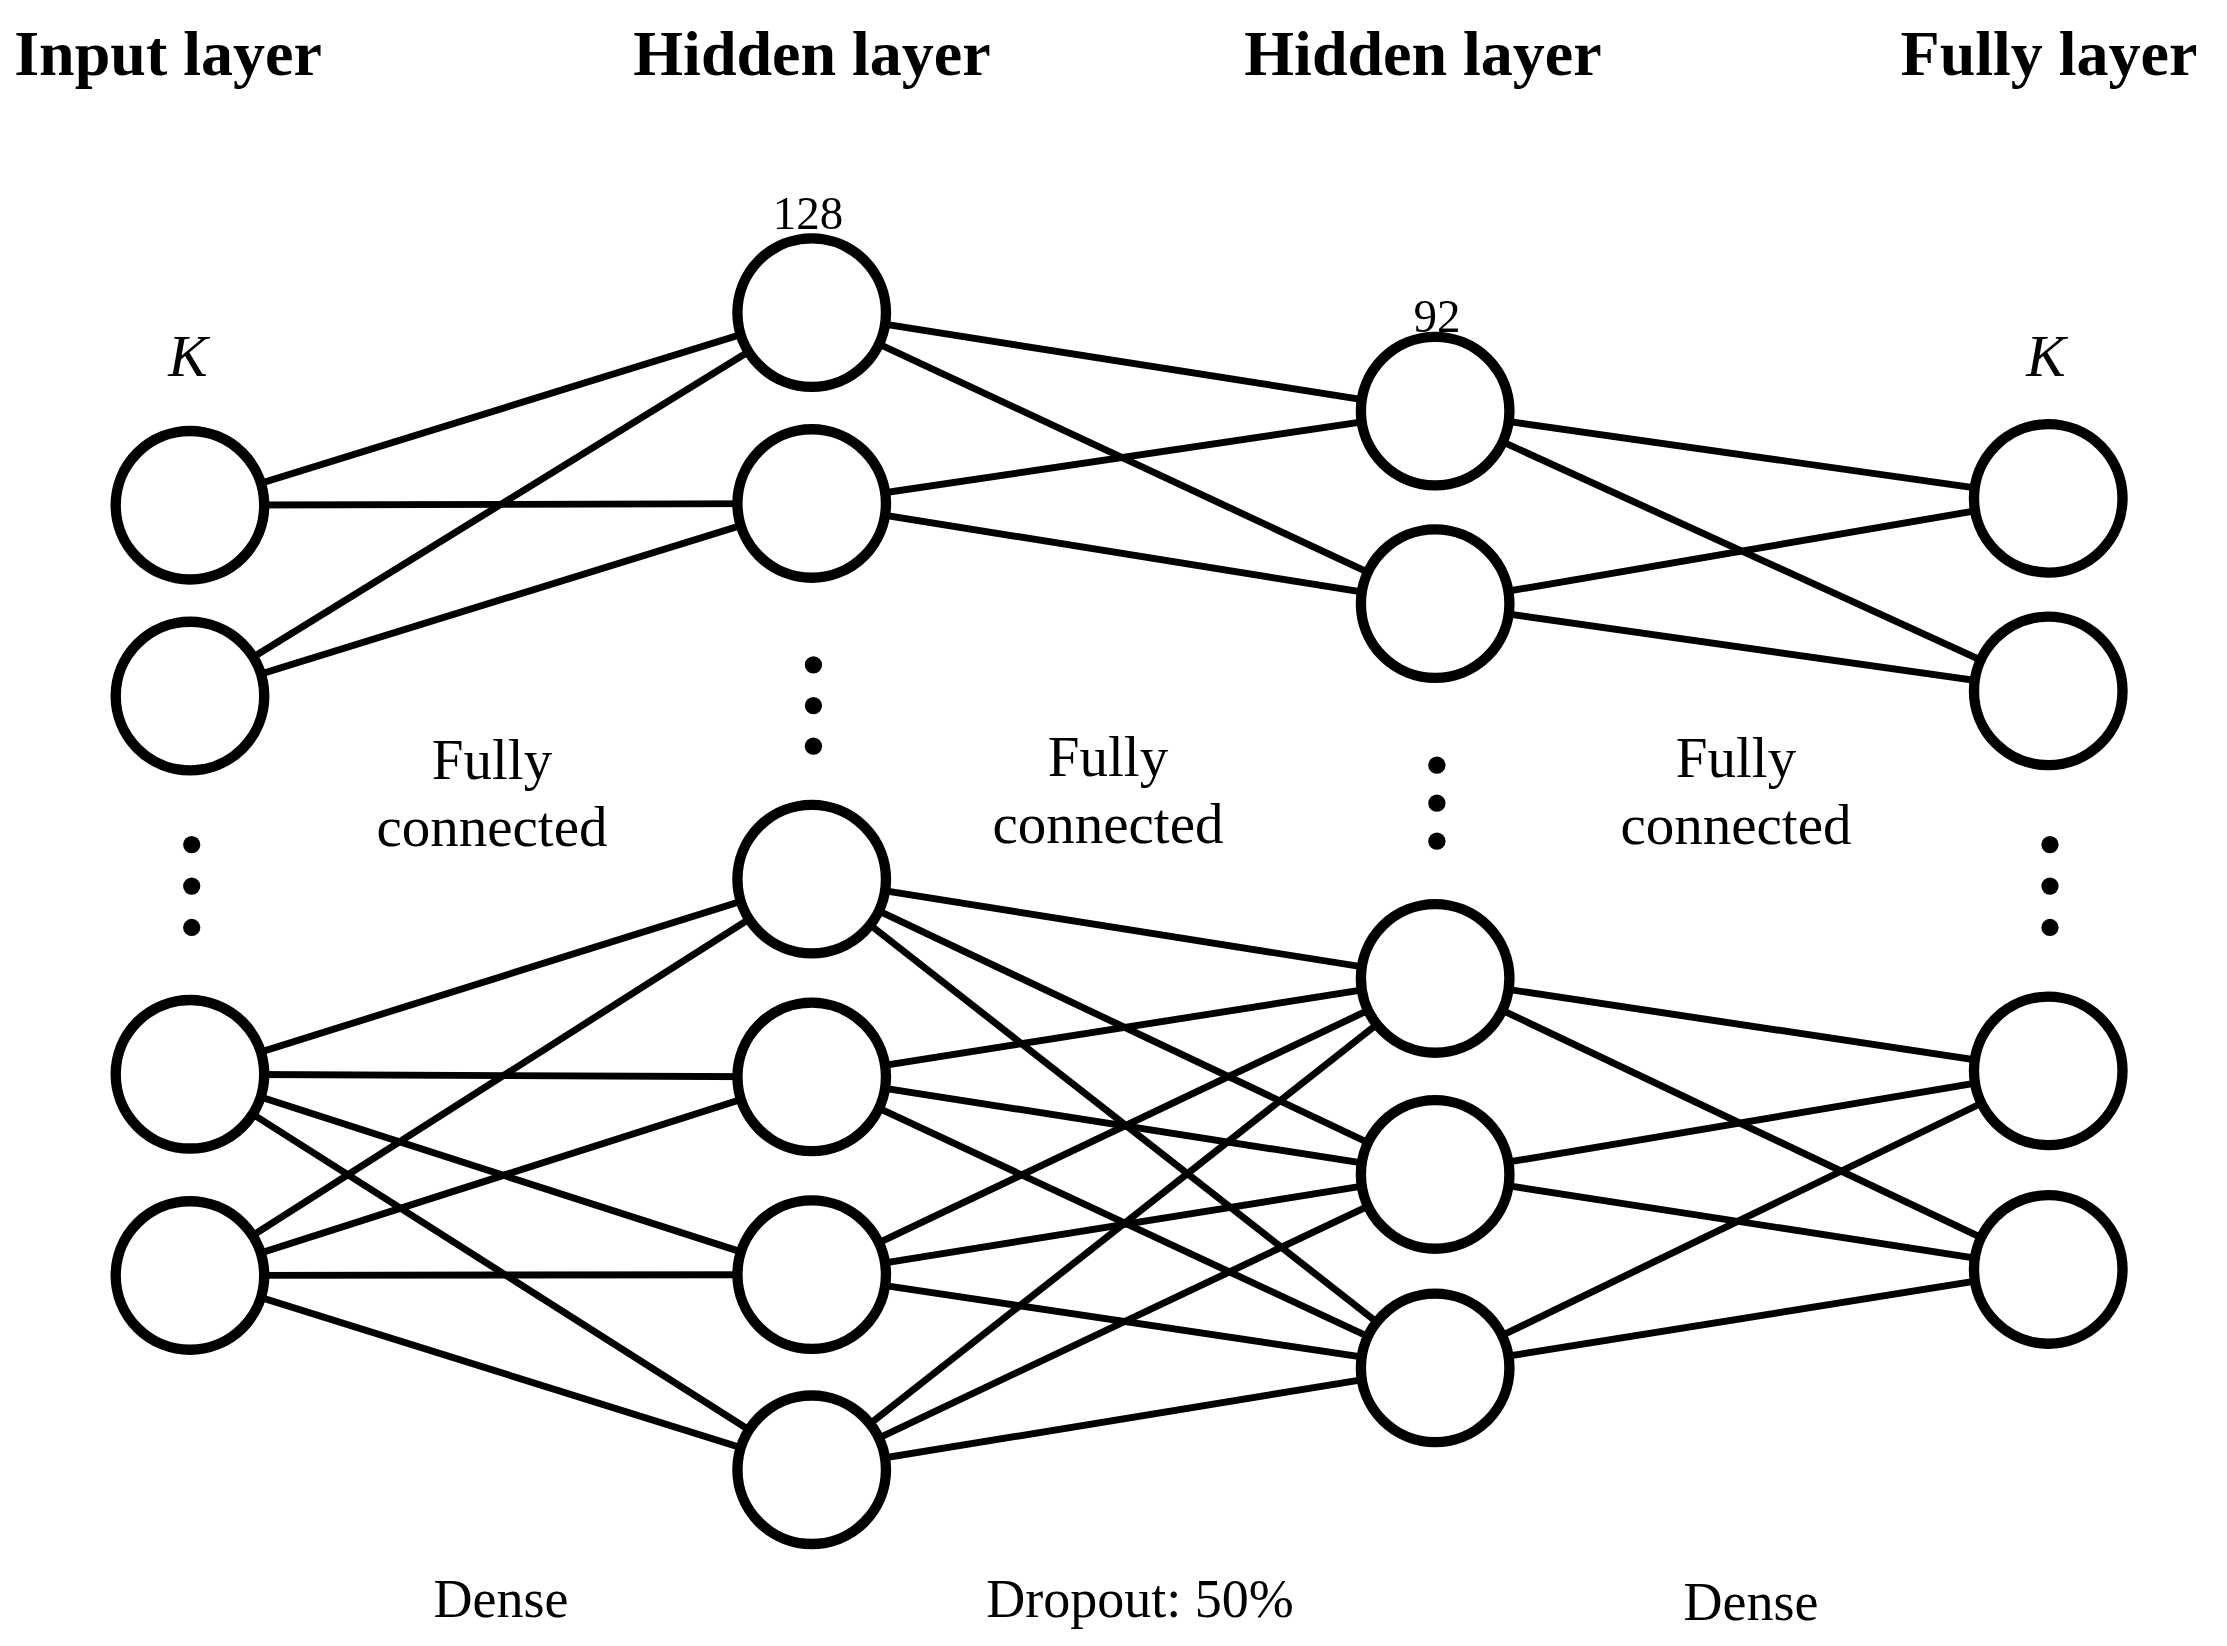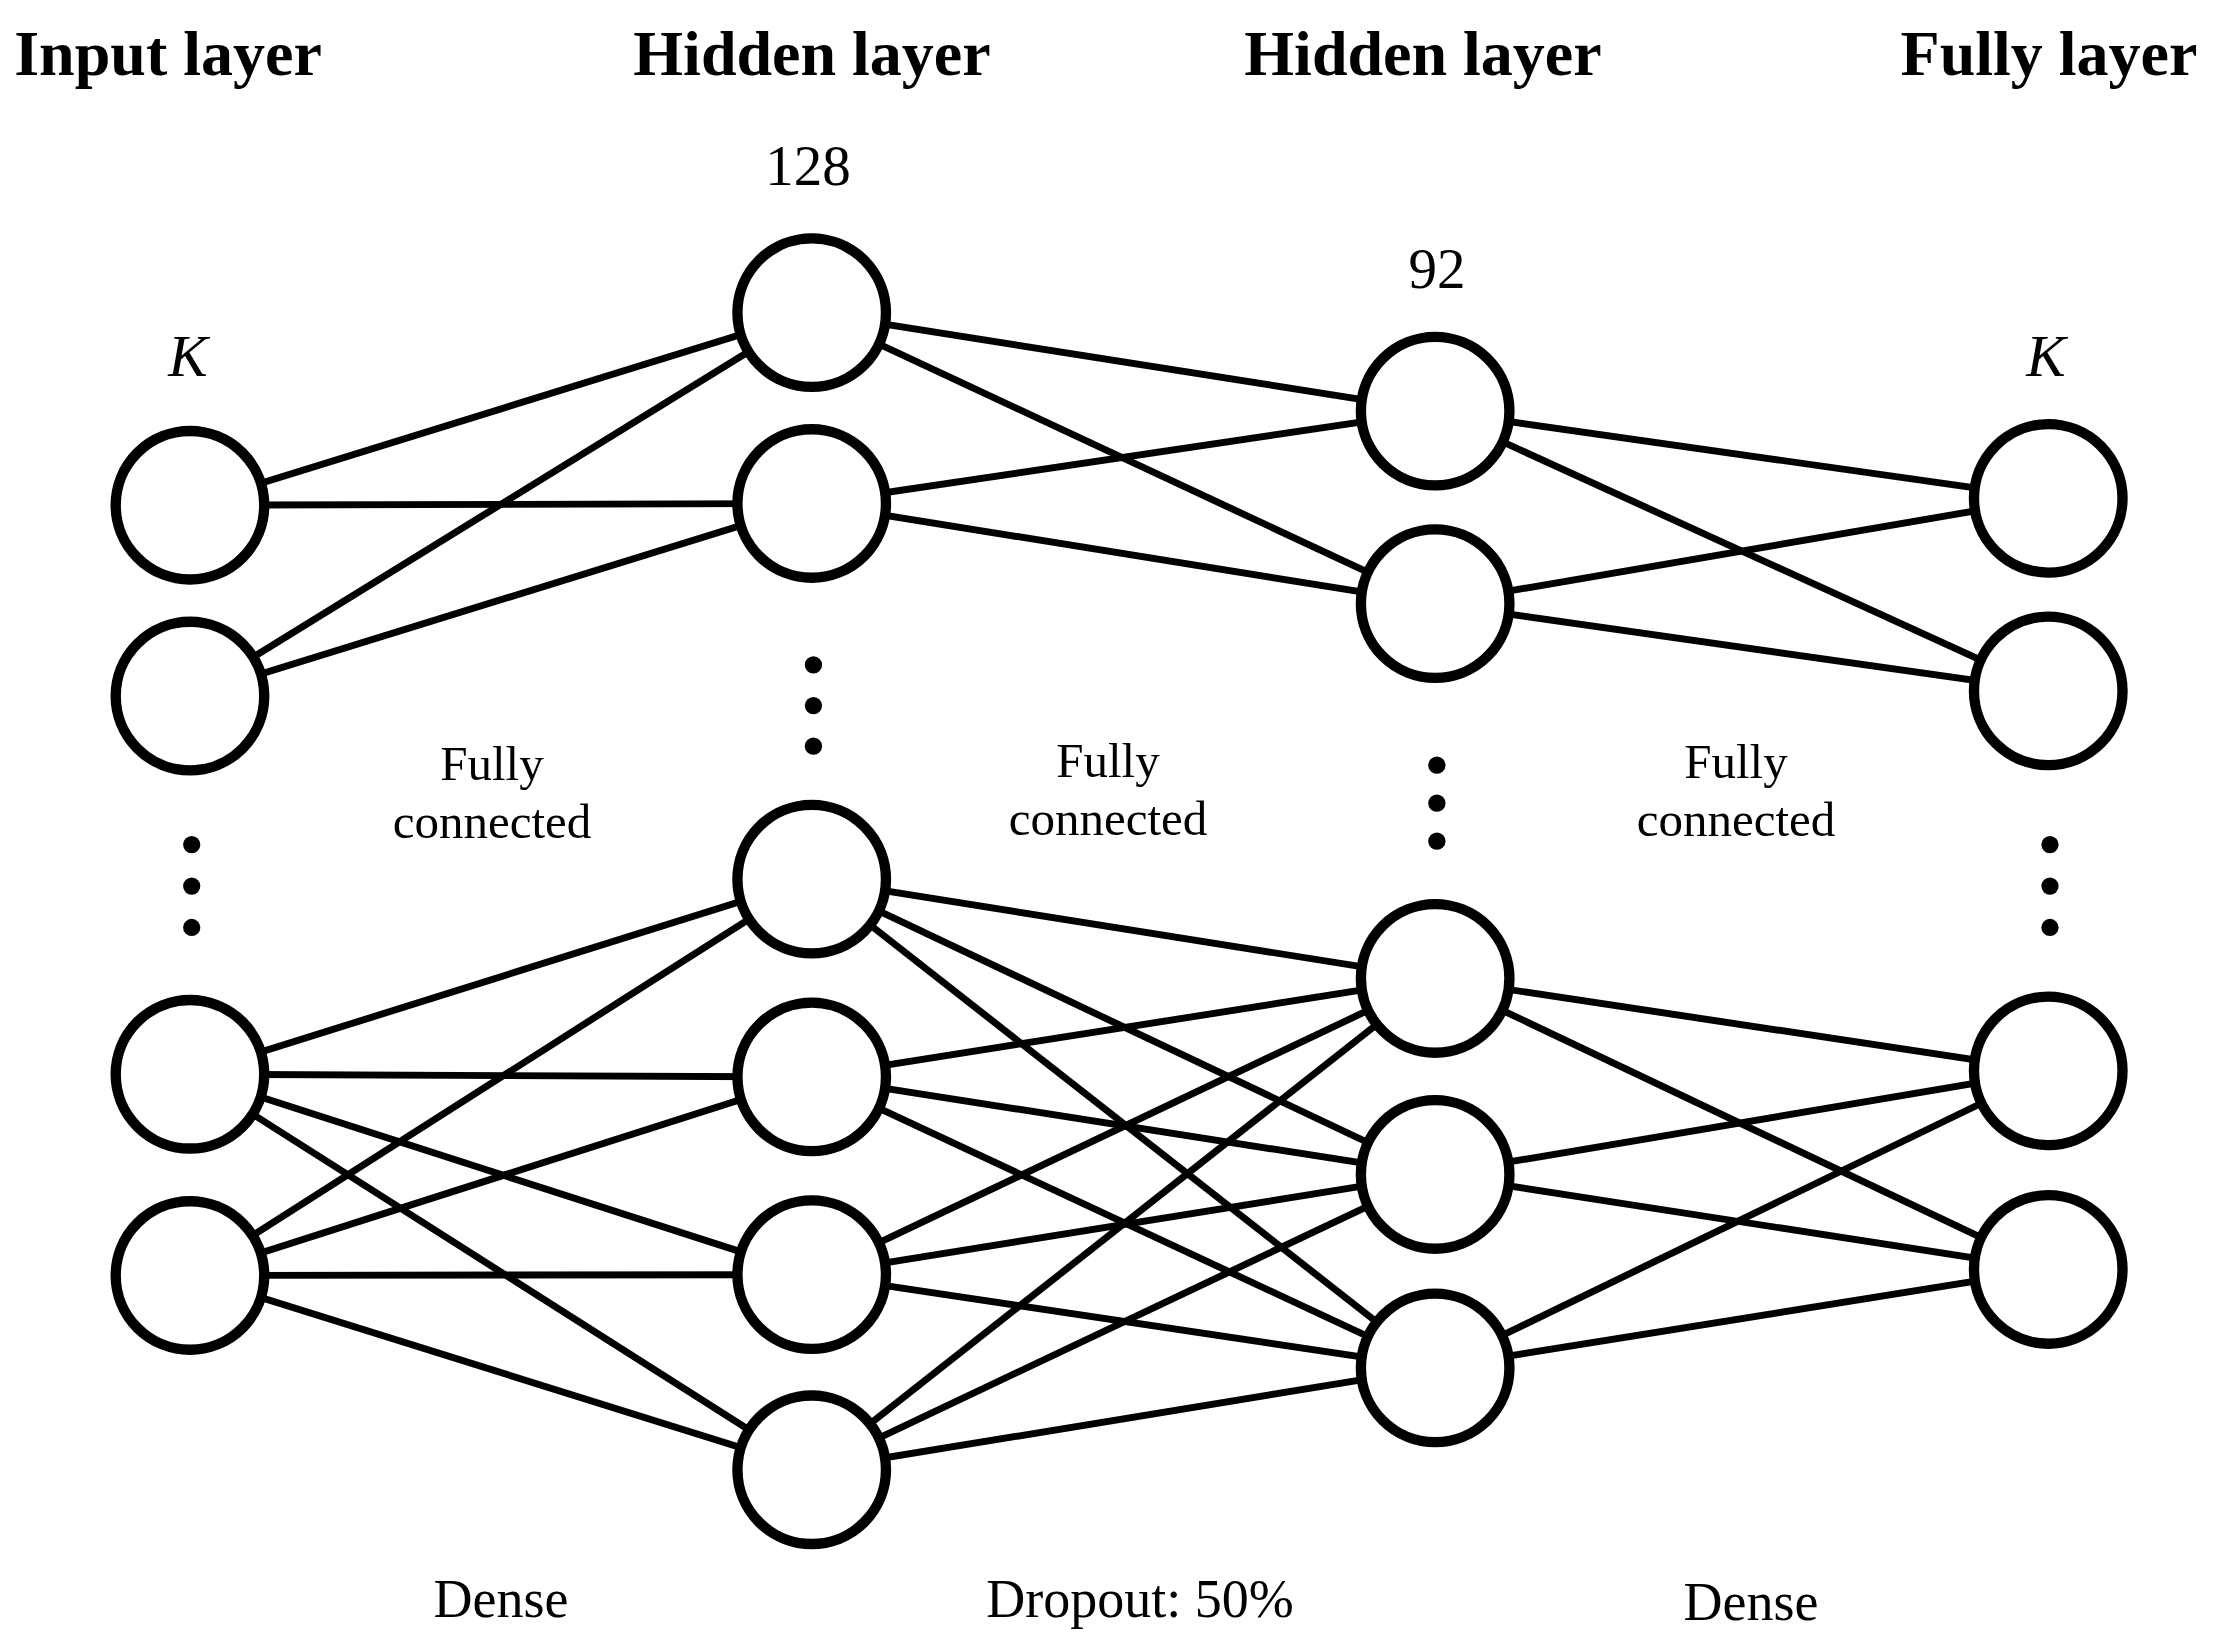--- a/index.html
+++ b/index.html
@@ -30,28 +30,29 @@
     text-align: center;
     line-height: 1.18;
     user-select: none;
   }
   .header {
     font-weight: bold;
     font-size: 64px;
     white-space: nowrap;
   }
   .count {
-    font-size: 57px;
+    font-size: 47px;
+    margin-top: 48px;
   }
   .k {
     font-size: 59px;
     font-style: italic;
   }
   .note {
-    font-size: 49px;
+    font-size: 57px;
   }
   .bottom {
     font-size: 54px;
     white-space: nowrap;
   }
 </style>
 </head>
 <body>
 
 <div id="stage">

